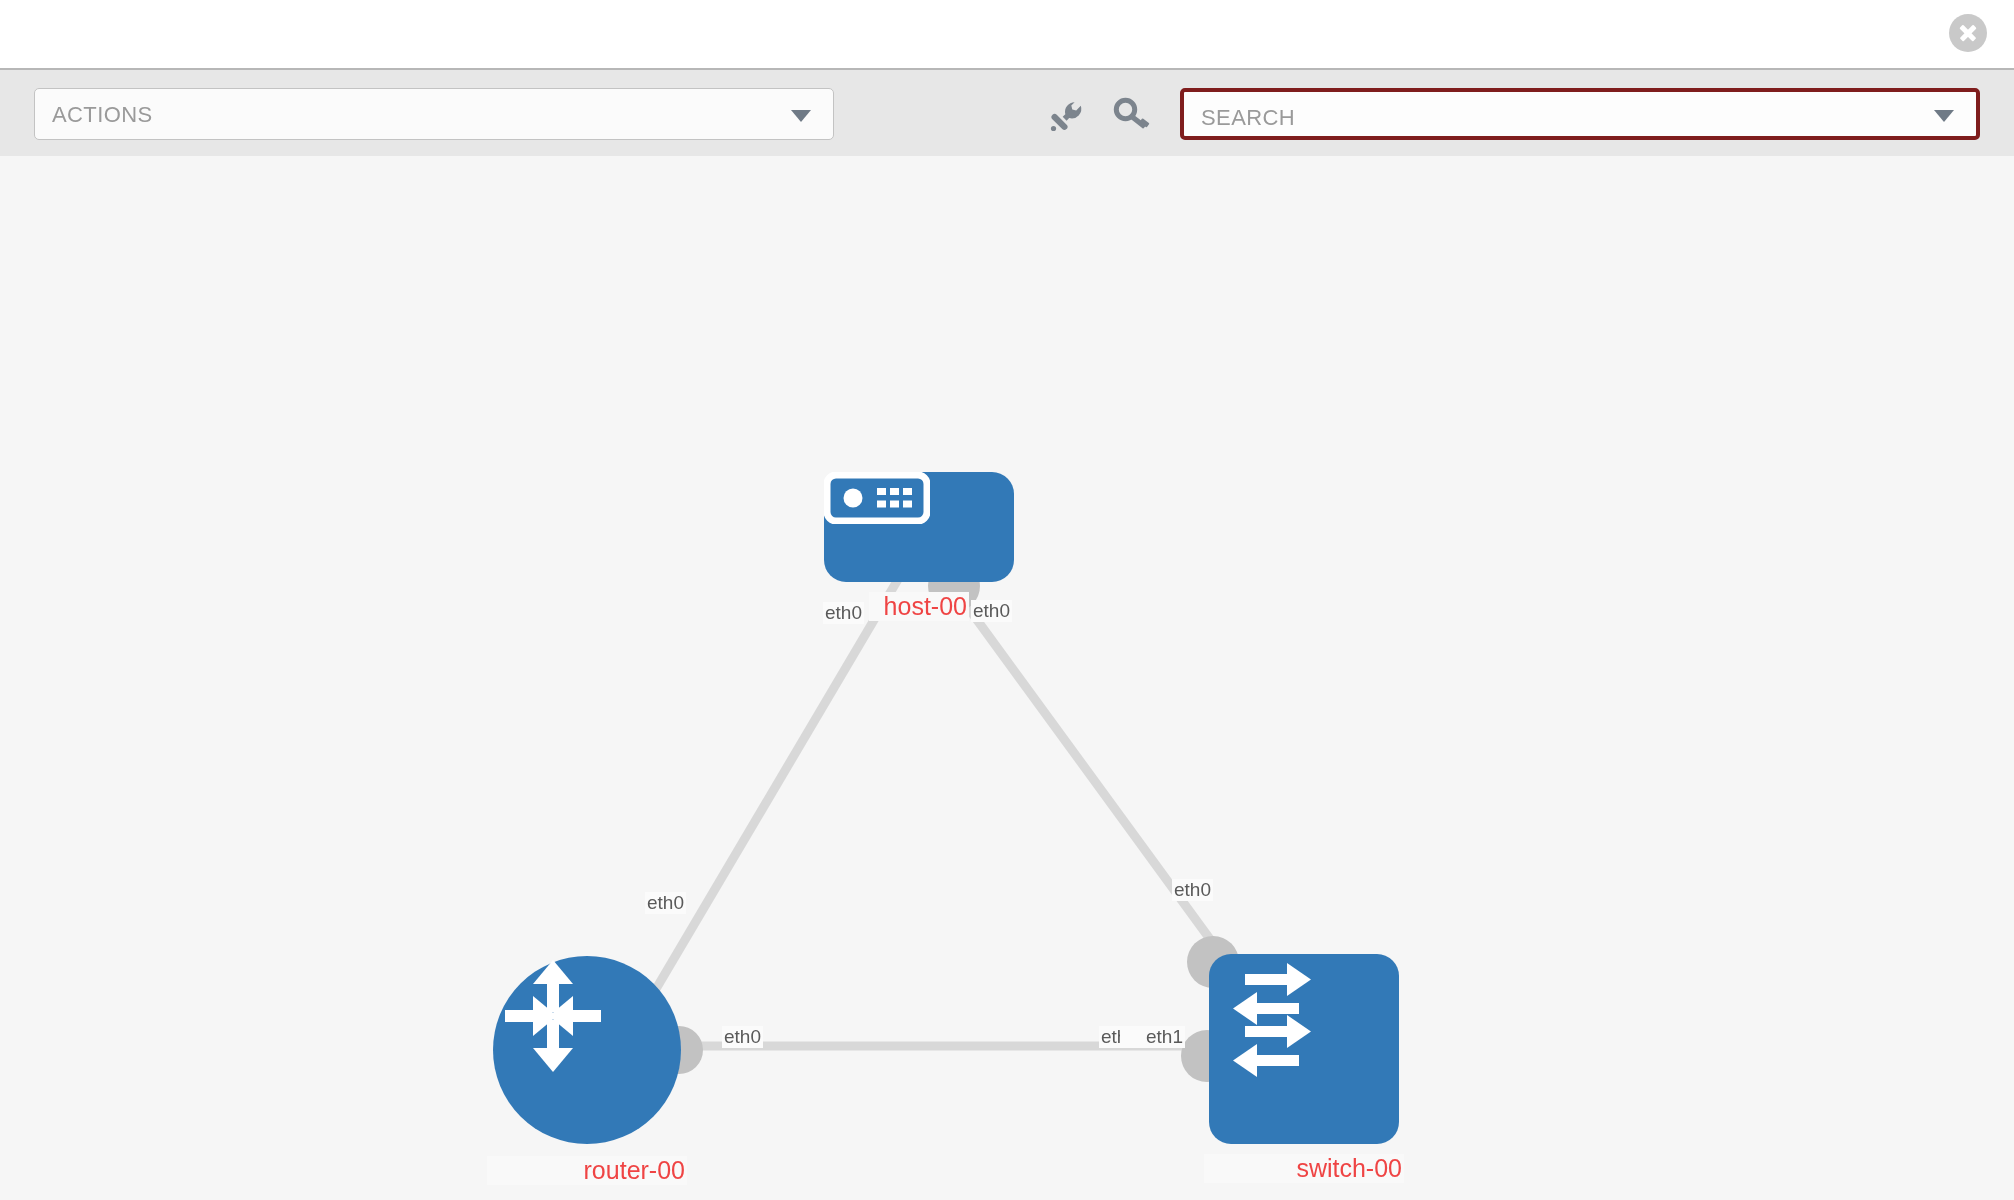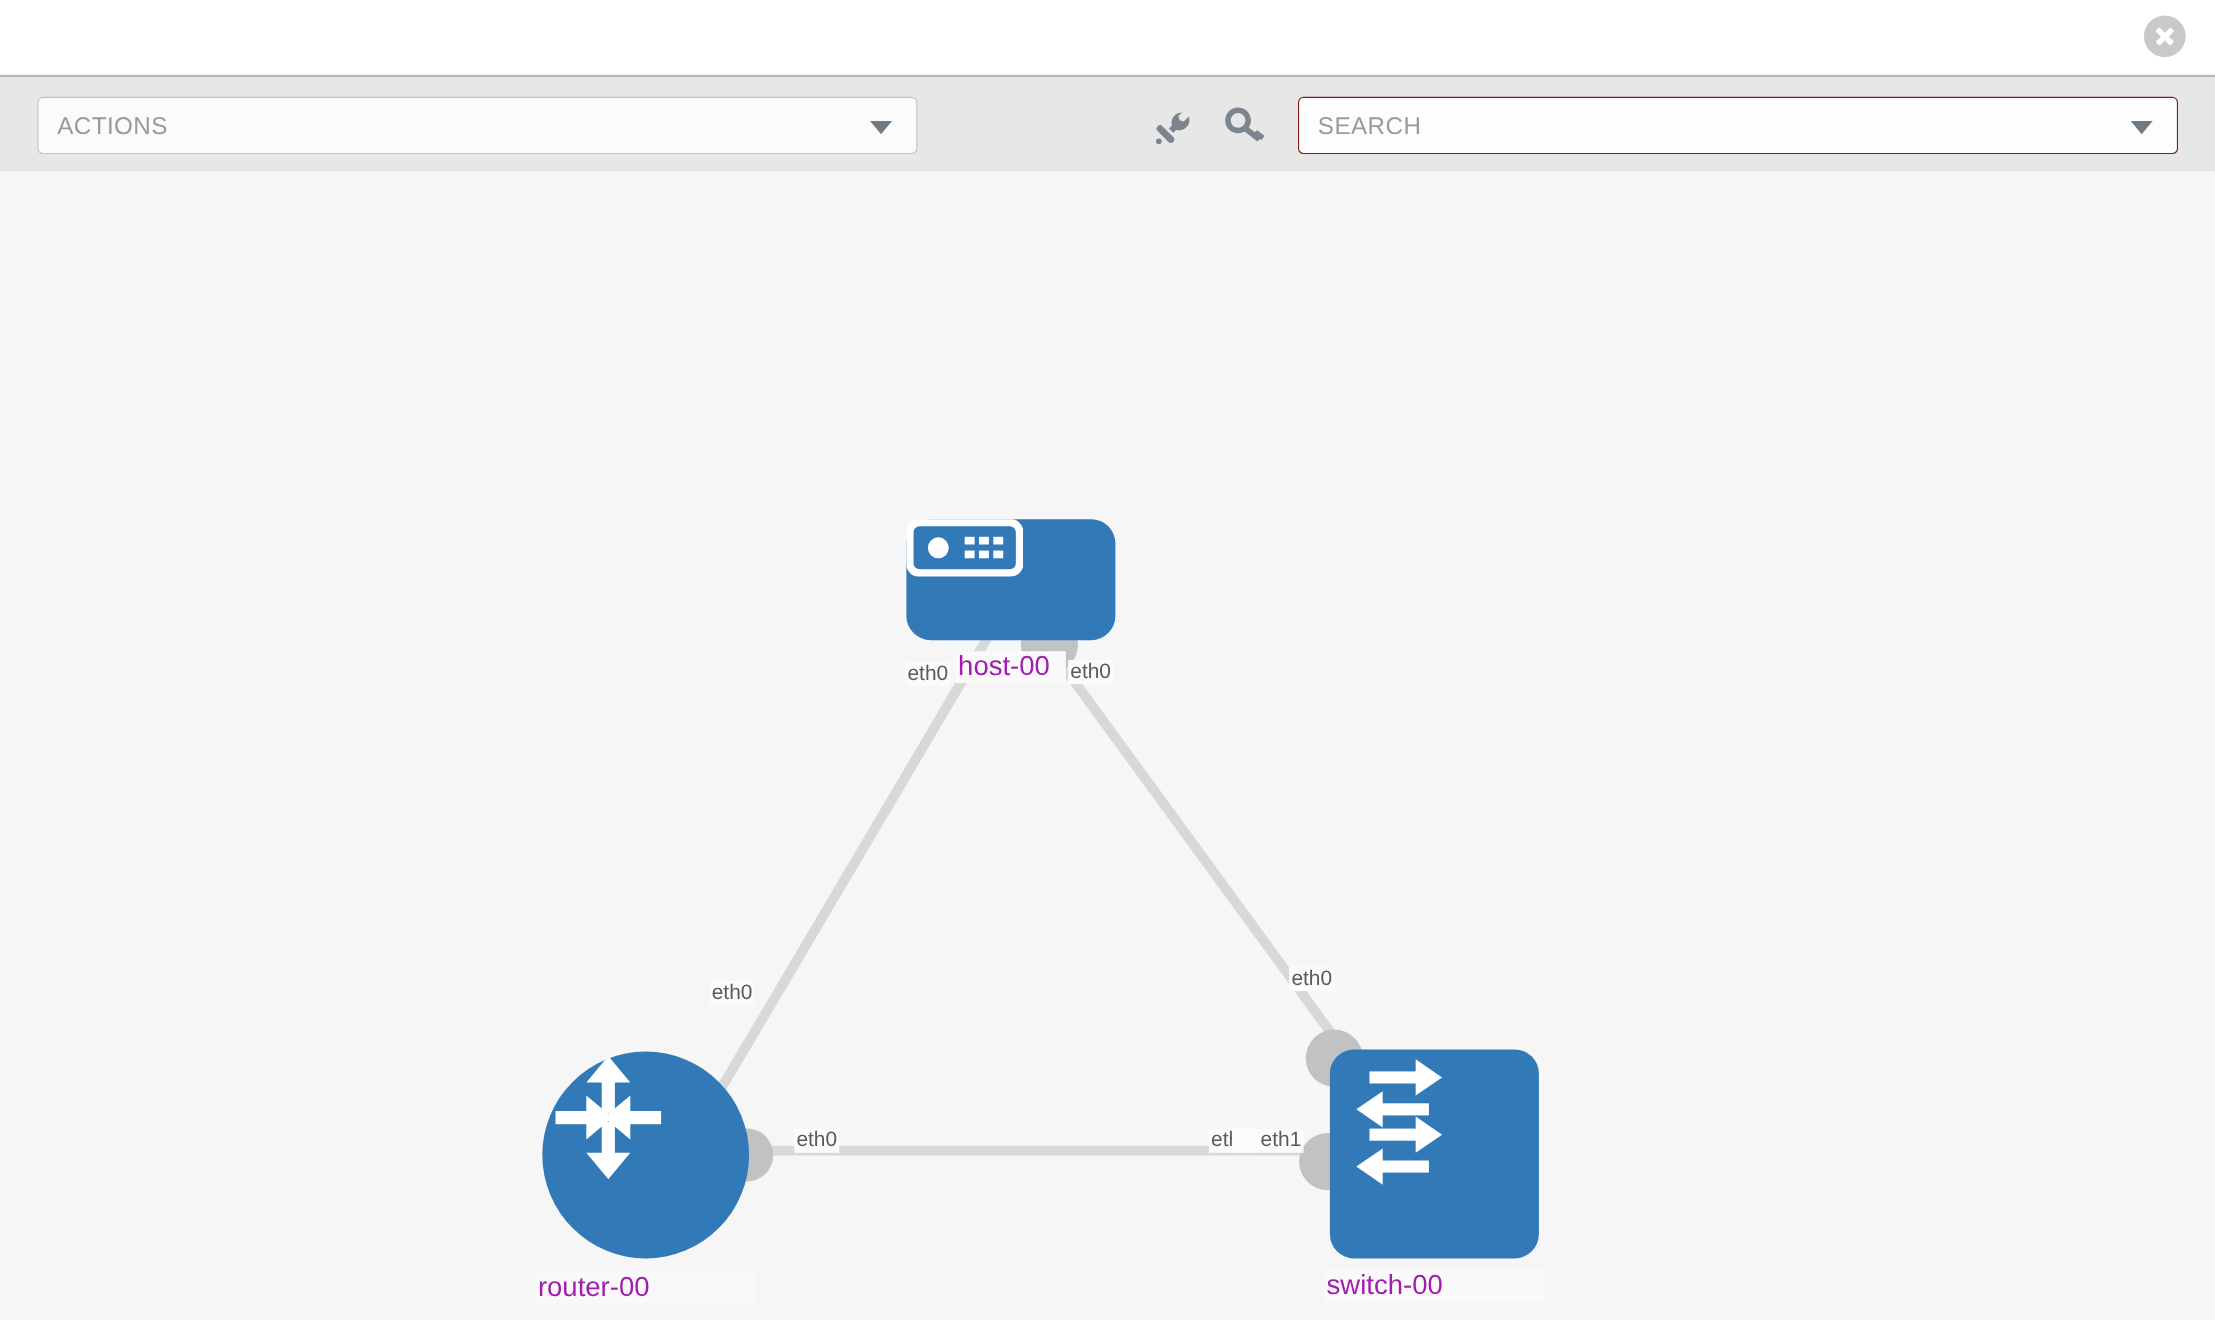--- a/index.html
+++ b/index.html
@@ -68,21 +68,21 @@
     width: 40px; height: 40px; cursor: pointer;
   }
   .tool-icon svg { display: block; width: 100%; height: 100%; }
   .icon-wrench { left: 1046px; }
   .icon-key    { left: 1112px; }
 
   .search-select {
     position: absolute; left: 1180px; top: 18px;
     width: 800px; height: 52px;
     background: #fdfdfd;
-    border: 1px solid #7f1d1d; border-radius: 5px;
+    border: 4px solid #7f1d1d; border-radius: 5px;
   }
   .search-select .sel-label {
     position: absolute; left: 17px; top: 13px;
     font-size: 22px; color: #9a9a9a; letter-spacing: 0.4px;
   }
 
   
   .canvas {
     position: absolute; left: 0; top: 156px;
     width: 2014px; height: 1044px;
@@ -99,25 +99,25 @@
     background: #3279b7;
     display: flex; align-items: center; justify-content: center;
     cursor: pointer;
   }
   .shape-rounded { border-radius: 22px; }
   .shape-circle  { border-radius: 50%; }
   .node-shape svg { display: block; }
 
   .node-label {
     position: absolute;
-    font-size: 25px; color: #a21caf;
+    font-size: 25px; color: #ef4444;
     background: #f9f9f9;
     white-space: nowrap;
     padding: 0 2px;
-    text-align: left;
+    text-align: right;
   }
   .port {
     position: absolute;
     background: #c2c2c2;
     border-radius: 50%;
   }
   .if-label {
     position: absolute;
     font-size: 19px; color: #5a5a5a;
     background: #fbfbfb;

